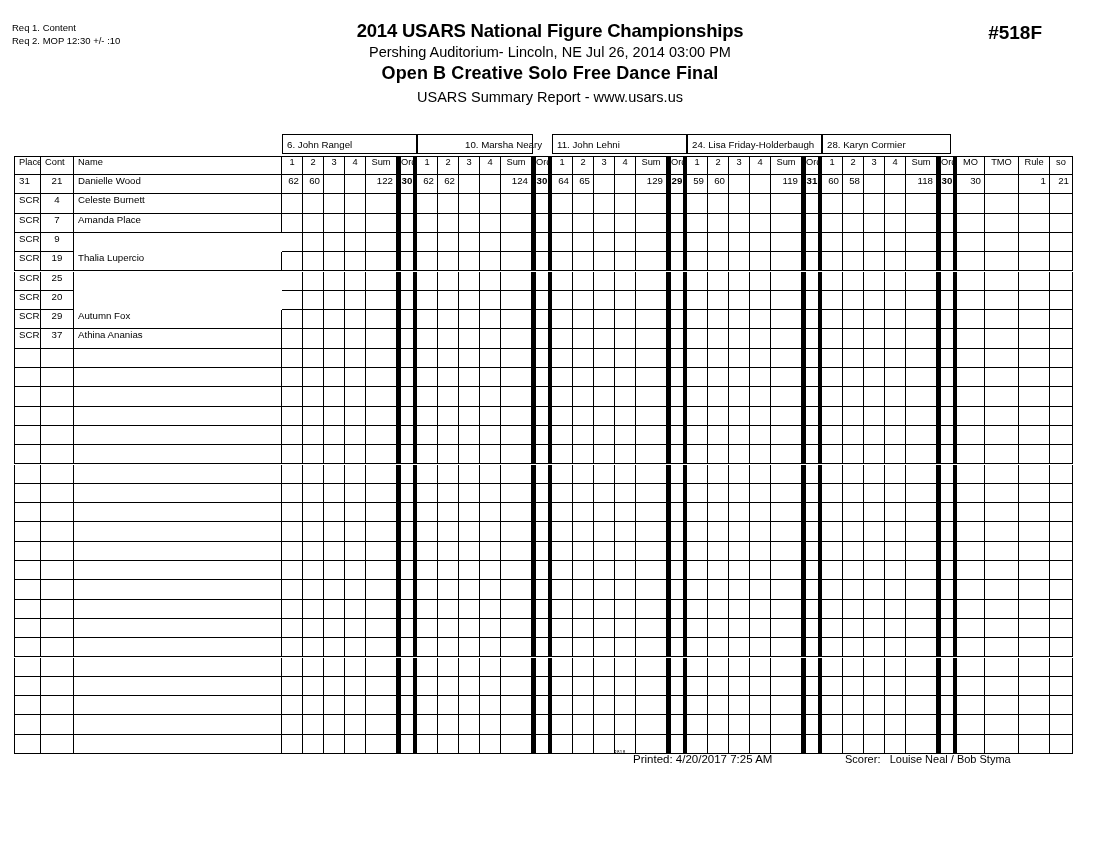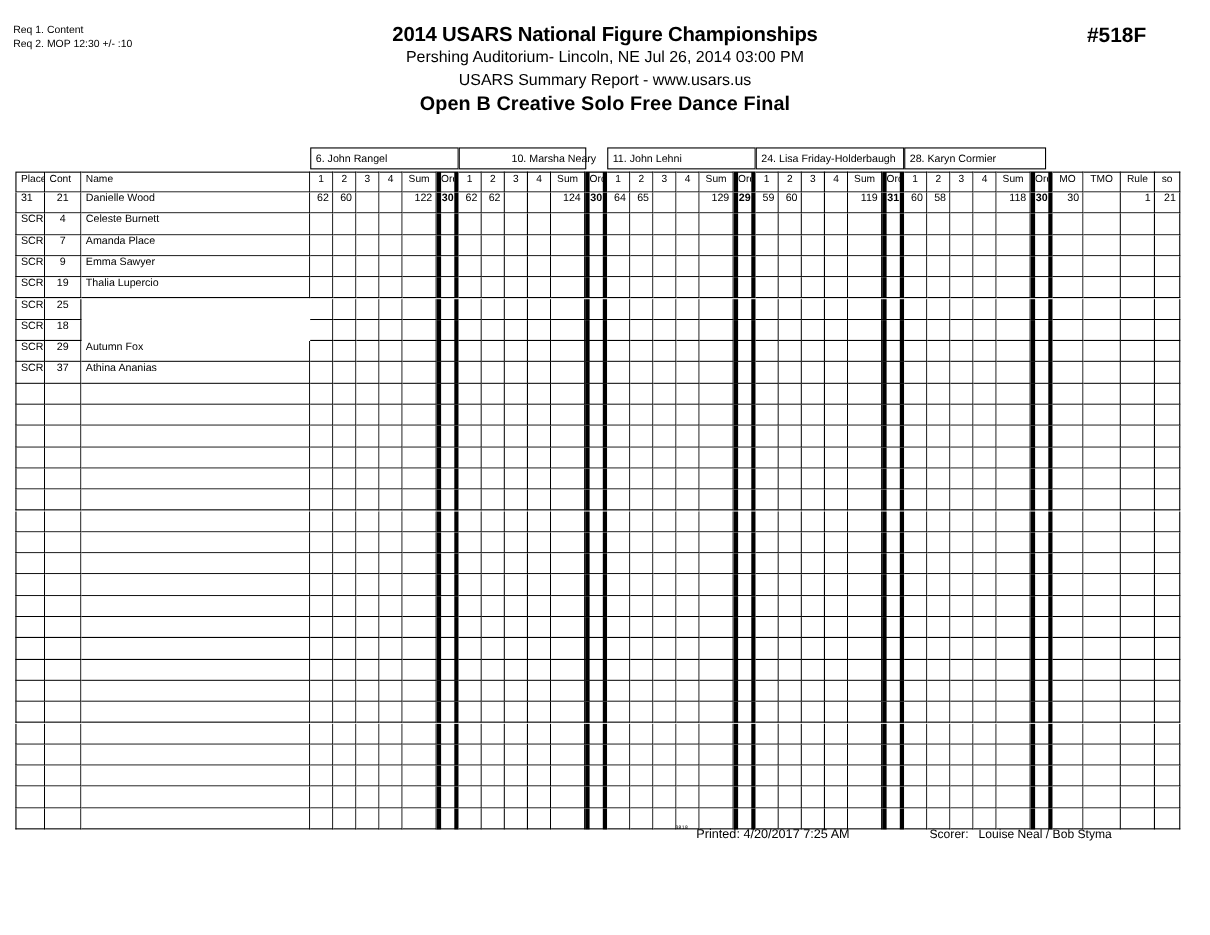--- a/index.html
+++ b/index.html
@@ -68,22 +68,22 @@
 <body>
 
 <div class="abs" id="reqs">
   <div>Req  1.  Content</div>
   <div>Req  2.  MOP 12:30 +/- :10</div>
 </div>
 
 <div class="abs" id="title-block">
   <div id="ev-title">2014 USARS National Figure Championships</div>
   <div id="ev-venue">Pershing Auditorium- Lincoln, NE  Jul 26, 2014  03:00 PM</div>
+  <div id="ev-event">Open B Creative Solo Free Dance Final</div>
   <div id="ev-report">USARS Summary Report - www.usars.us</div>
-  <div id="ev-event">Open B Creative Solo Free Dance Final</div>
 </div>
 <div class="abs" id="event-number">#518F</div>
 
 <div class="abs" id="judge-strip">
     <div class="judge-box" style="left: 0px; width: 135px;"><span>6.</span><span>  John Rangel</span></div>
     <div class="judge-box" style="left: 135px; width: 116px; padding-left: 47px;"><span>10.</span><span>  Marsha Neary</span></div>
     <div class="judge-box" style="left: 270px; width: 135px;"><span>11.</span><span>  John Lehni</span></div>
     <div class="judge-box" style="left: 405px; width: 135px;"><span>24.</span><span>  Lisa Friday-Holderbaugh</span></div>
     <div class="judge-box" style="left: 540px; width: 129px;"><span>28.</span><span>  Karyn Cormier</span></div>
   </div>
@@ -232,21 +232,20 @@
     <div class="cell tx-r" style="left: 850px; top: 57.6px; width: 21px; height: 19.3px;"></div>
     <div class="cell tx-r" style="left: 871px; top: 57.6px; width: 21px; height: 19.3px;"></div>
     <div class="cell tx-r" style="left: 892px; top: 57.6px; width: 31px; height: 19.3px;"></div>
     <div class="cell tx-c bold thickL thickR" style="left: 923px; top: 57.6px; width: 20px; height: 19.3px;"></div>
     <div class="cell tx-r" style="left: 943px; top: 57.6px; width: 28px; height: 19.3px;"></div>
     <div class="cell tx-r" style="left: 971px; top: 57.6px; width: 34px; height: 19.3px;"></div>
     <div class="cell tx-r" style="left: 1005px; top: 57.6px; width: 31px; height: 19.3px;"></div>
     <div class="cell tx-r" style="left: 1036px; top: 57.6px; width: 23px; height: 19.3px;"></div>
     <div class="cell tx-l outerL" style="left: 0px; top: 76.9px; width: 27px; height: 19.3px;">SCR</div>
     <div class="cell tx-c" style="left: 27px; top: 76.9px; width: 33px; height: 19.3px;">9</div>
-    <div class="cell tx-l" style="left: 60px; top: 76.9px; width: 208px; height: 19.3px;">Emma Sawyer</div>
     <div class="cell tx-r" style="left: 268px; top: 76.9px; width: 21px; height: 19.3px;"></div>
     <div class="cell tx-r" style="left: 289px; top: 76.9px; width: 21px; height: 19.3px;"></div>
     <div class="cell tx-r" style="left: 310px; top: 76.9px; width: 21px; height: 19.3px;"></div>
     <div class="cell tx-r" style="left: 331px; top: 76.9px; width: 21px; height: 19.3px;"></div>
     <div class="cell tx-r" style="left: 352px; top: 76.9px; width: 31px; height: 19.3px;"></div>
     <div class="cell tx-c bold thickL thickR" style="left: 383px; top: 76.9px; width: 20px; height: 19.3px;"></div>
     <div class="cell tx-r" style="left: 403px; top: 76.9px; width: 21px; height: 19.3px;"></div>
     <div class="cell tx-r" style="left: 424px; top: 76.9px; width: 21px; height: 19.3px;"></div>
     <div class="cell tx-r" style="left: 445px; top: 76.9px; width: 21px; height: 19.3px;"></div>
     <div class="cell tx-r" style="left: 466px; top: 76.9px; width: 21px; height: 19.3px;"></div>
@@ -341,21 +340,21 @@
     <div class="cell tx-r" style="left: 829px; top: 115.5px; width: 21px; height: 19.3px;"></div>
     <div class="cell tx-r" style="left: 850px; top: 115.5px; width: 21px; height: 19.3px;"></div>
     <div class="cell tx-r" style="left: 871px; top: 115.5px; width: 21px; height: 19.3px;"></div>
     <div class="cell tx-r" style="left: 892px; top: 115.5px; width: 31px; height: 19.3px;"></div>
     <div class="cell tx-c bold thickL thickR" style="left: 923px; top: 115.5px; width: 20px; height: 19.3px;"></div>
     <div class="cell tx-r" style="left: 943px; top: 115.5px; width: 28px; height: 19.3px;"></div>
     <div class="cell tx-r" style="left: 971px; top: 115.5px; width: 34px; height: 19.3px;"></div>
     <div class="cell tx-r" style="left: 1005px; top: 115.5px; width: 31px; height: 19.3px;"></div>
     <div class="cell tx-r" style="left: 1036px; top: 115.5px; width: 23px; height: 19.3px;"></div>
     <div class="cell tx-l outerL" style="left: 0px; top: 134.8px; width: 27px; height: 19.3px;">SCR</div>
-    <div class="cell tx-c" style="left: 27px; top: 134.8px; width: 33px; height: 19.3px;">18</div>
+    <div class="cell tx-c" style="left: 27px; top: 134.8px; width: 33px; height: 19.3px;">20</div>
     <div class="cell tx-r" style="left: 268px; top: 134.8px; width: 21px; height: 19.3px;"></div>
     <div class="cell tx-r" style="left: 289px; top: 134.8px; width: 21px; height: 19.3px;"></div>
     <div class="cell tx-r" style="left: 310px; top: 134.8px; width: 21px; height: 19.3px;"></div>
     <div class="cell tx-r" style="left: 331px; top: 134.8px; width: 21px; height: 19.3px;"></div>
     <div class="cell tx-r" style="left: 352px; top: 134.8px; width: 31px; height: 19.3px;"></div>
     <div class="cell tx-c bold thickL thickR" style="left: 383px; top: 134.8px; width: 20px; height: 19.3px;"></div>
     <div class="cell tx-r" style="left: 403px; top: 134.8px; width: 21px; height: 19.3px;"></div>
     <div class="cell tx-r" style="left: 424px; top: 134.8px; width: 21px; height: 19.3px;"></div>
     <div class="cell tx-r" style="left: 445px; top: 134.8px; width: 21px; height: 19.3px;"></div>
     <div class="cell tx-r" style="left: 466px; top: 134.8px; width: 21px; height: 19.3px;"></div>

